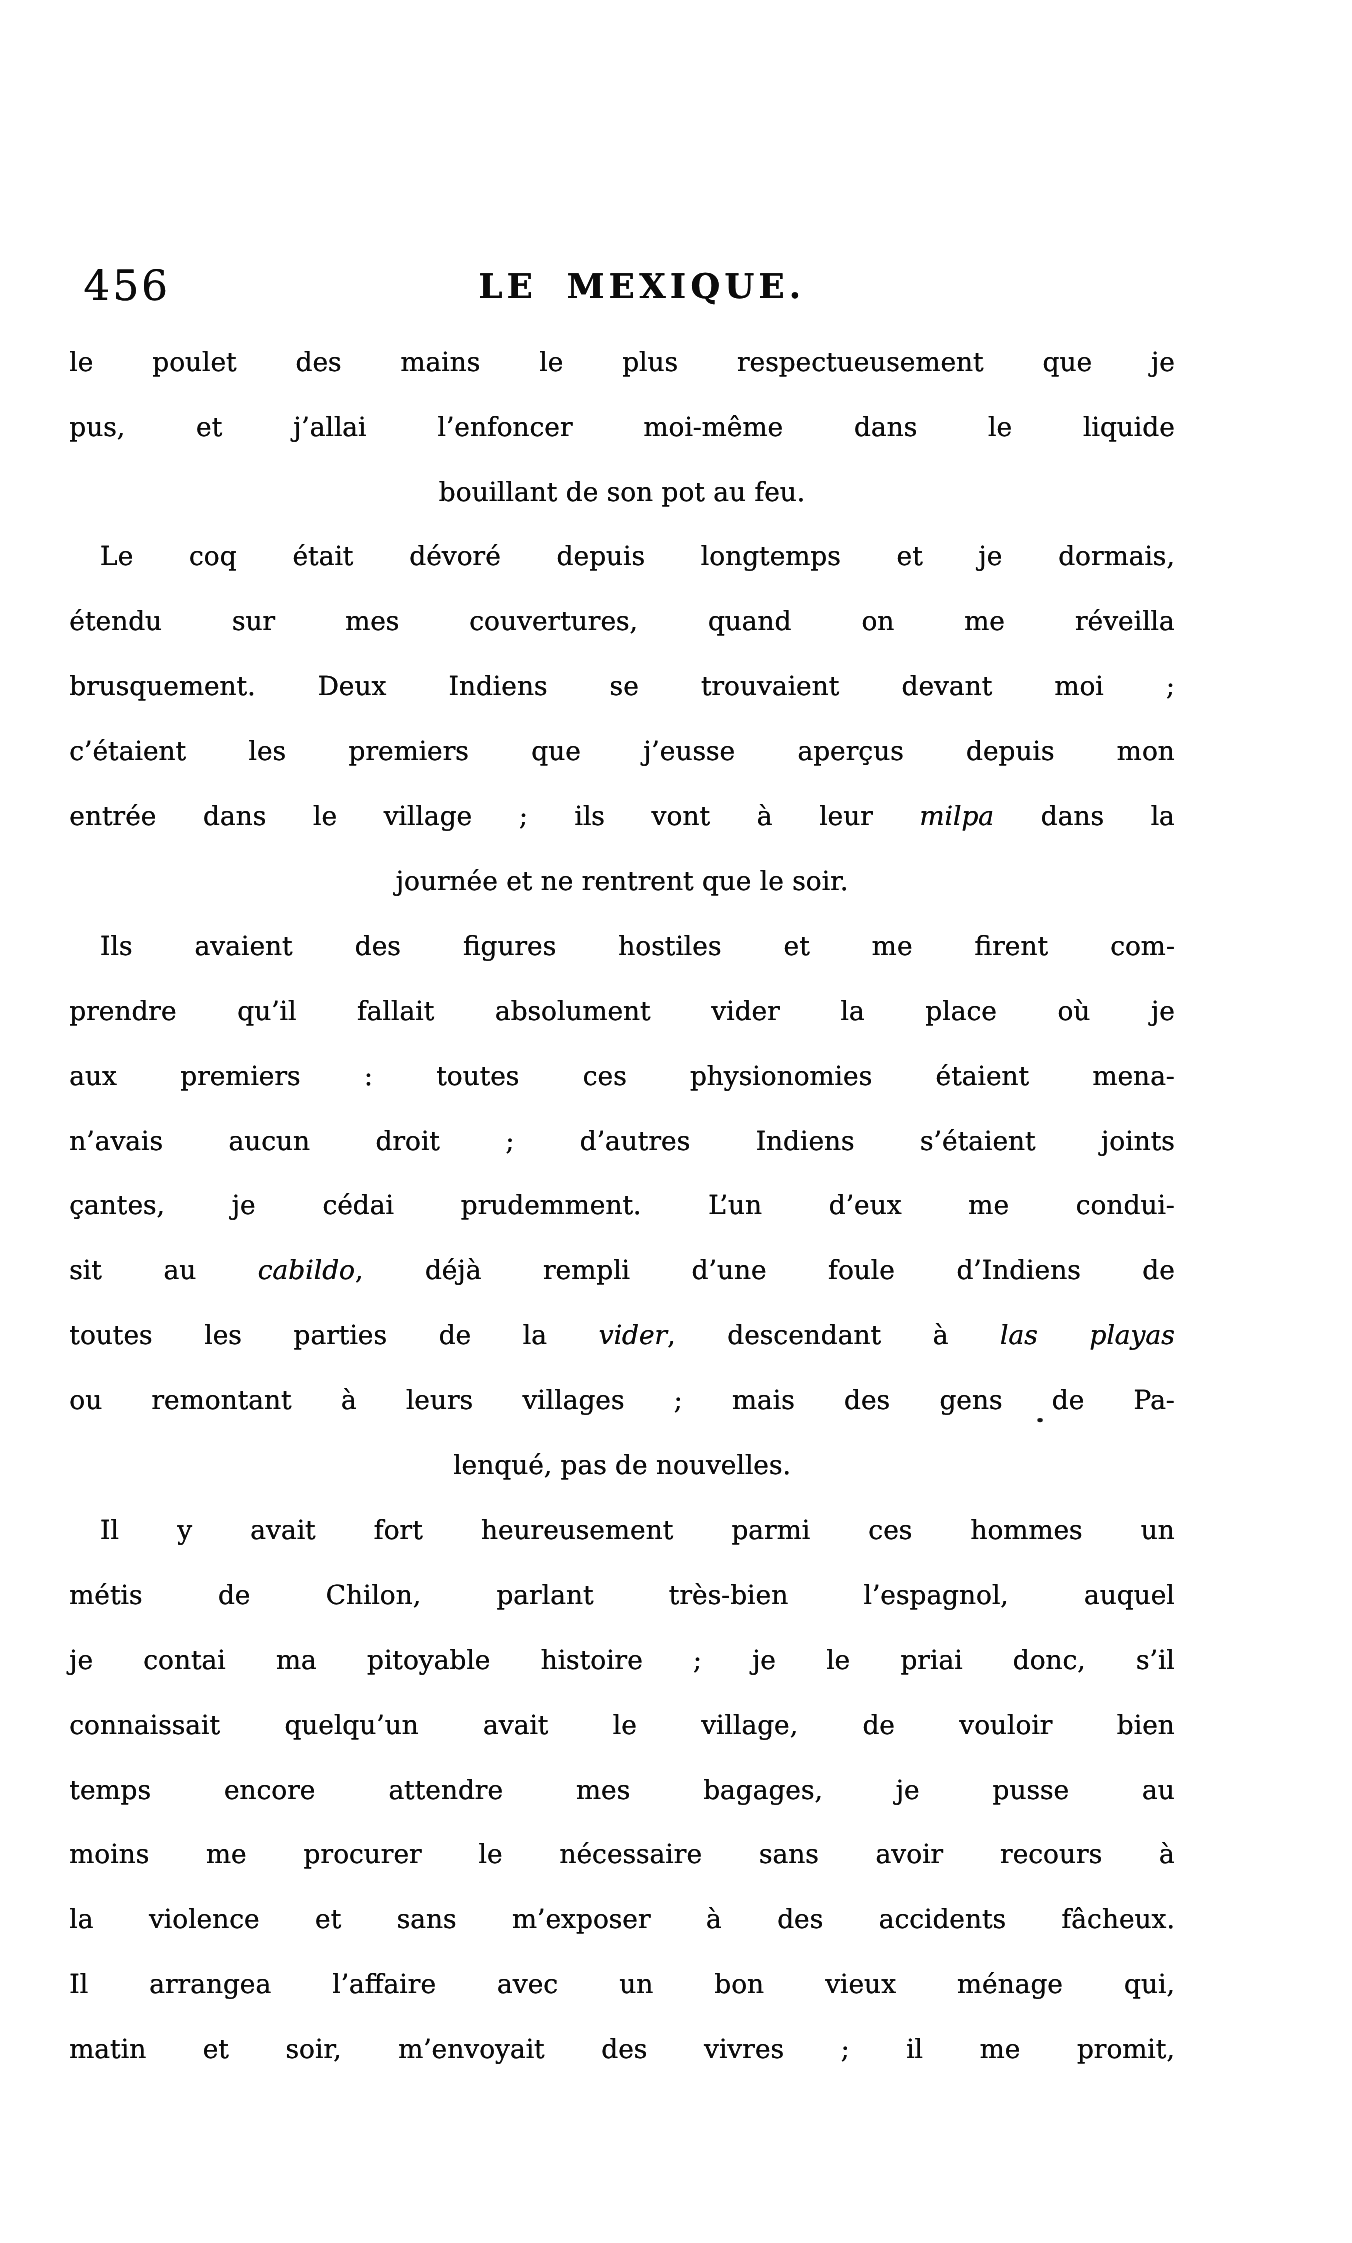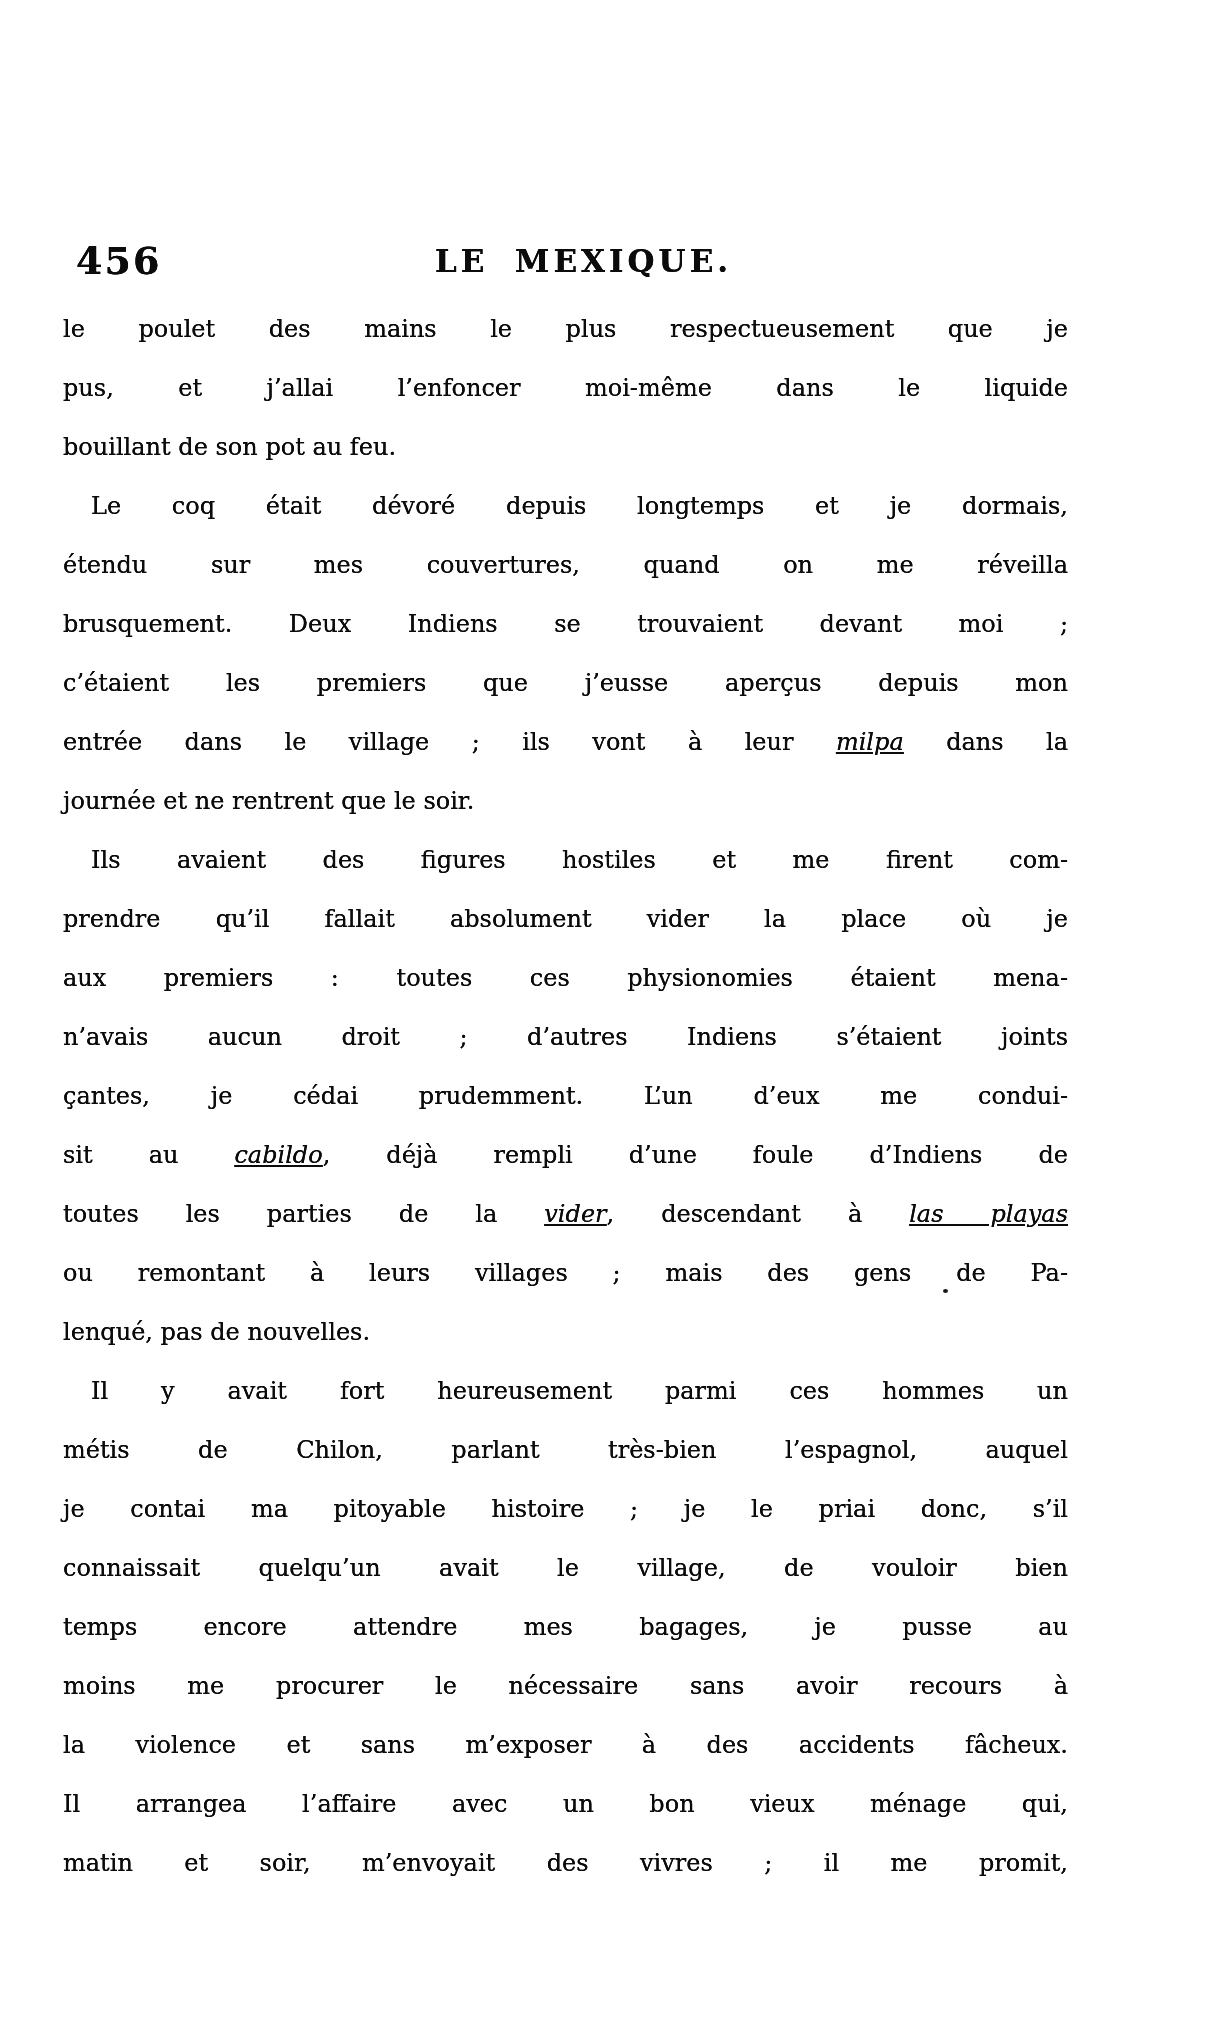--- a/index.html
+++ b/index.html
@@ -14,21 +14,21 @@
     background: #ffffff;
     overflow: hidden;
     font-family: "DejaVu Serif", "Liberation Serif", serif;
     color: #0b0b0b;
   }
   .page-number {
     position: absolute;
     left: 76px;
     top: 238px;
     font-size: 38px;
-    font-weight: bold;
+    font-weight: normal;
     letter-spacing: 2px;
     text-shadow: 0 0 0.5px #000;
   }
   .running-title {
     position: absolute;
     left: 0;
     right: 0;
     top: 243px;
     text-align: center;
     transform: translateX(-31px);
@@ -42,32 +42,31 @@
     position: absolute;
     left: 63px;
     top: 300px;
     width: 1005px;
     font-size: 24px;
     text-shadow: 0 0 0.5px #000;
   }
   .line {
     line-height: 59px;
     height: 59px;
-    text-align: left;
+    text-align: center;
   }
   .line.just {
     text-align: justify;
     text-align-last: justify;
   }
   .line.indent {
     text-indent: 28px;
   }
   .it {
     font-style: italic;
-    text-decoration: underline;
   }
   .speck {
     position: absolute;
     left: 943px;
     top: 1289px;
     width: 5px;
     height: 4px;
     background: #171717;
     border-radius: 50%;
   }

